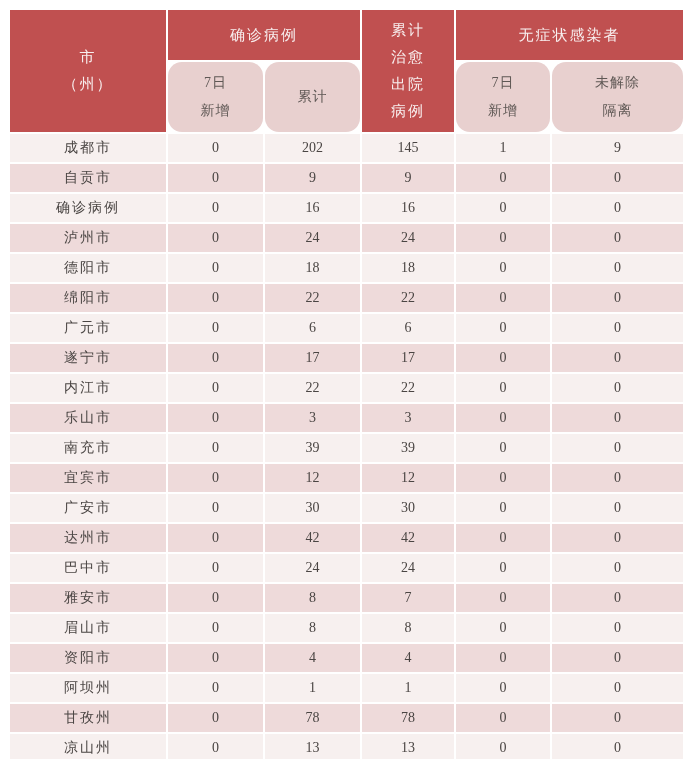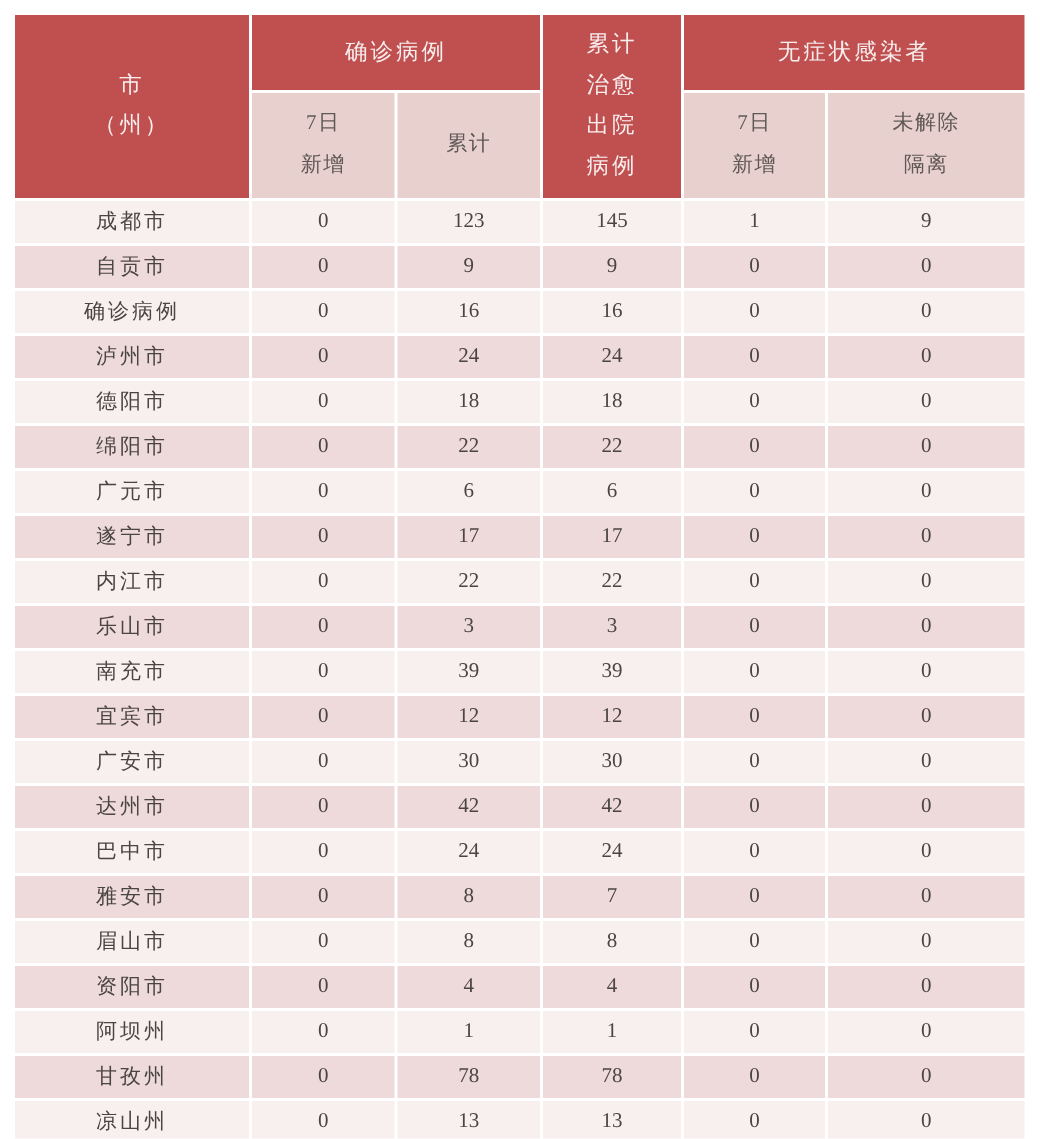--- a/index.html
+++ b/index.html
@@ -41,20 +41,21 @@
   }
   tr.sub-row th {
     background: #e8d0cf;
     color: #5f5855;
     font-weight: normal;
     font-size: 14px;
     letter-spacing: 1px;
     height: 70px;
     white-space: pre-line;
     line-height: 2;
+    border-radius: 14px;
   }
   tbody td {
     height: 28px;
     font-size: 14px;
     color: #4a4543;
   }
   tbody tr:nth-child(odd) td { background: #f7f0ef; }
   tbody tr:nth-child(even) td { background: #eedada; }
   tbody td.city-cell { letter-spacing: 2px; }
 </style>
@@ -89,21 +90,21 @@
         <th>7日
 新增</th>
         <th>未解除
 隔离</th>
       </tr>
     </thead>
     <tbody id="table-body">
   <tr>
     <td class="city-cell">成都市</td>
     <td>0</td>
-    <td>123</td>
+    <td>202</td>
     <td>145</td>
     <td>1</td>
     <td>9</td>
   </tr>
 
   <tr>
     <td class="city-cell">自贡市</td>
     <td>0</td>
     <td>9</td>
     <td>9</td>

